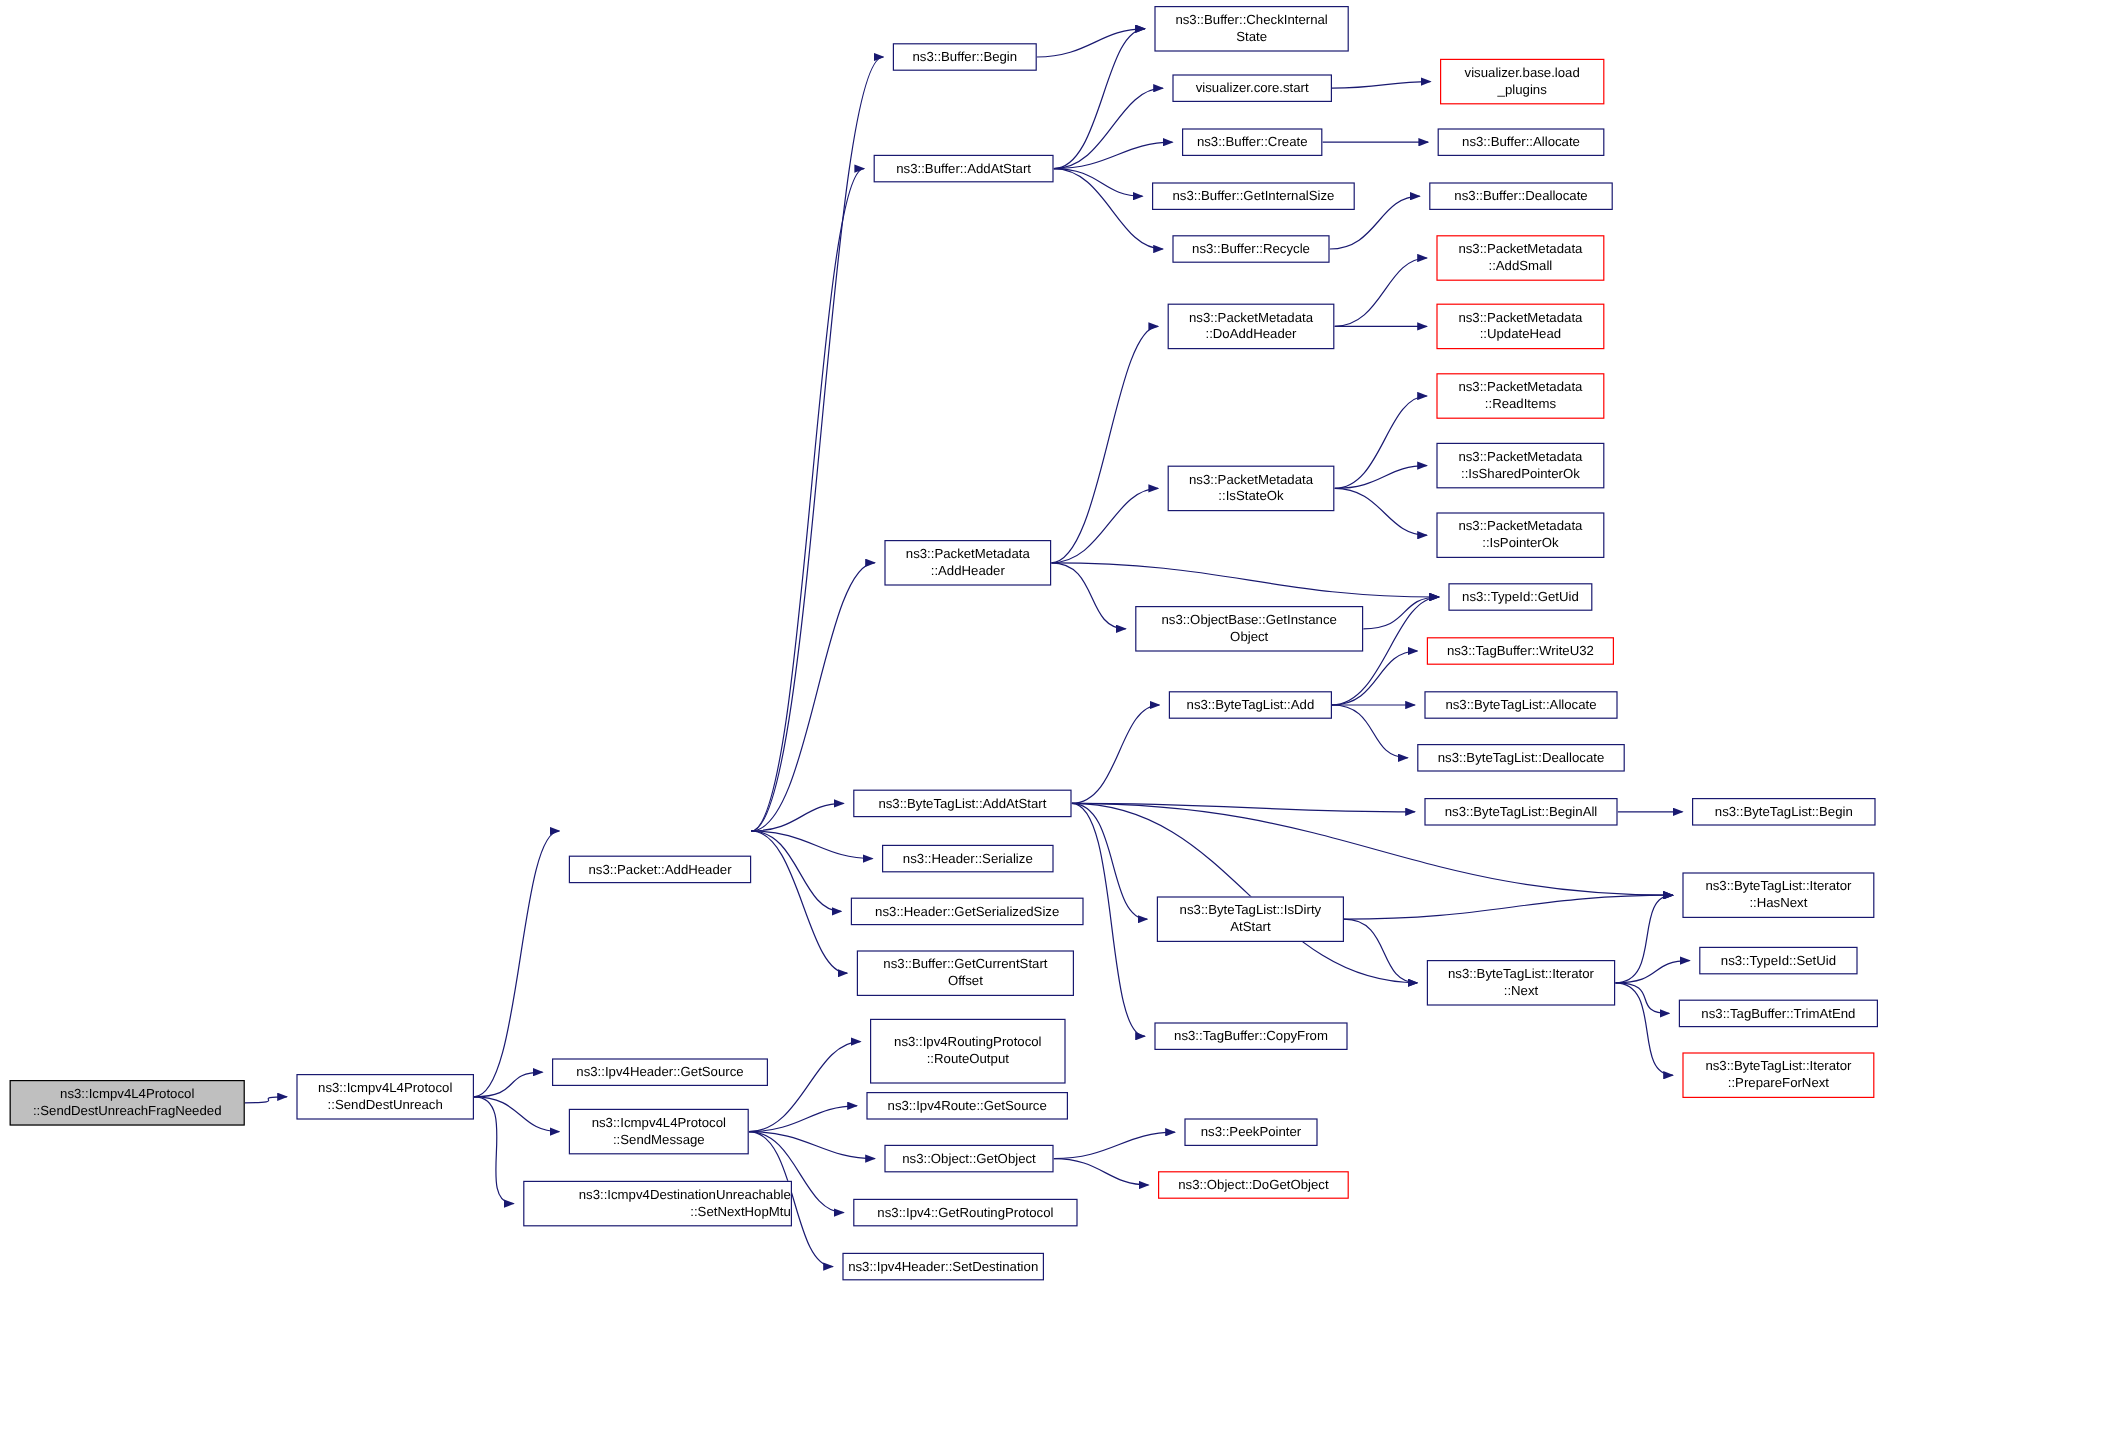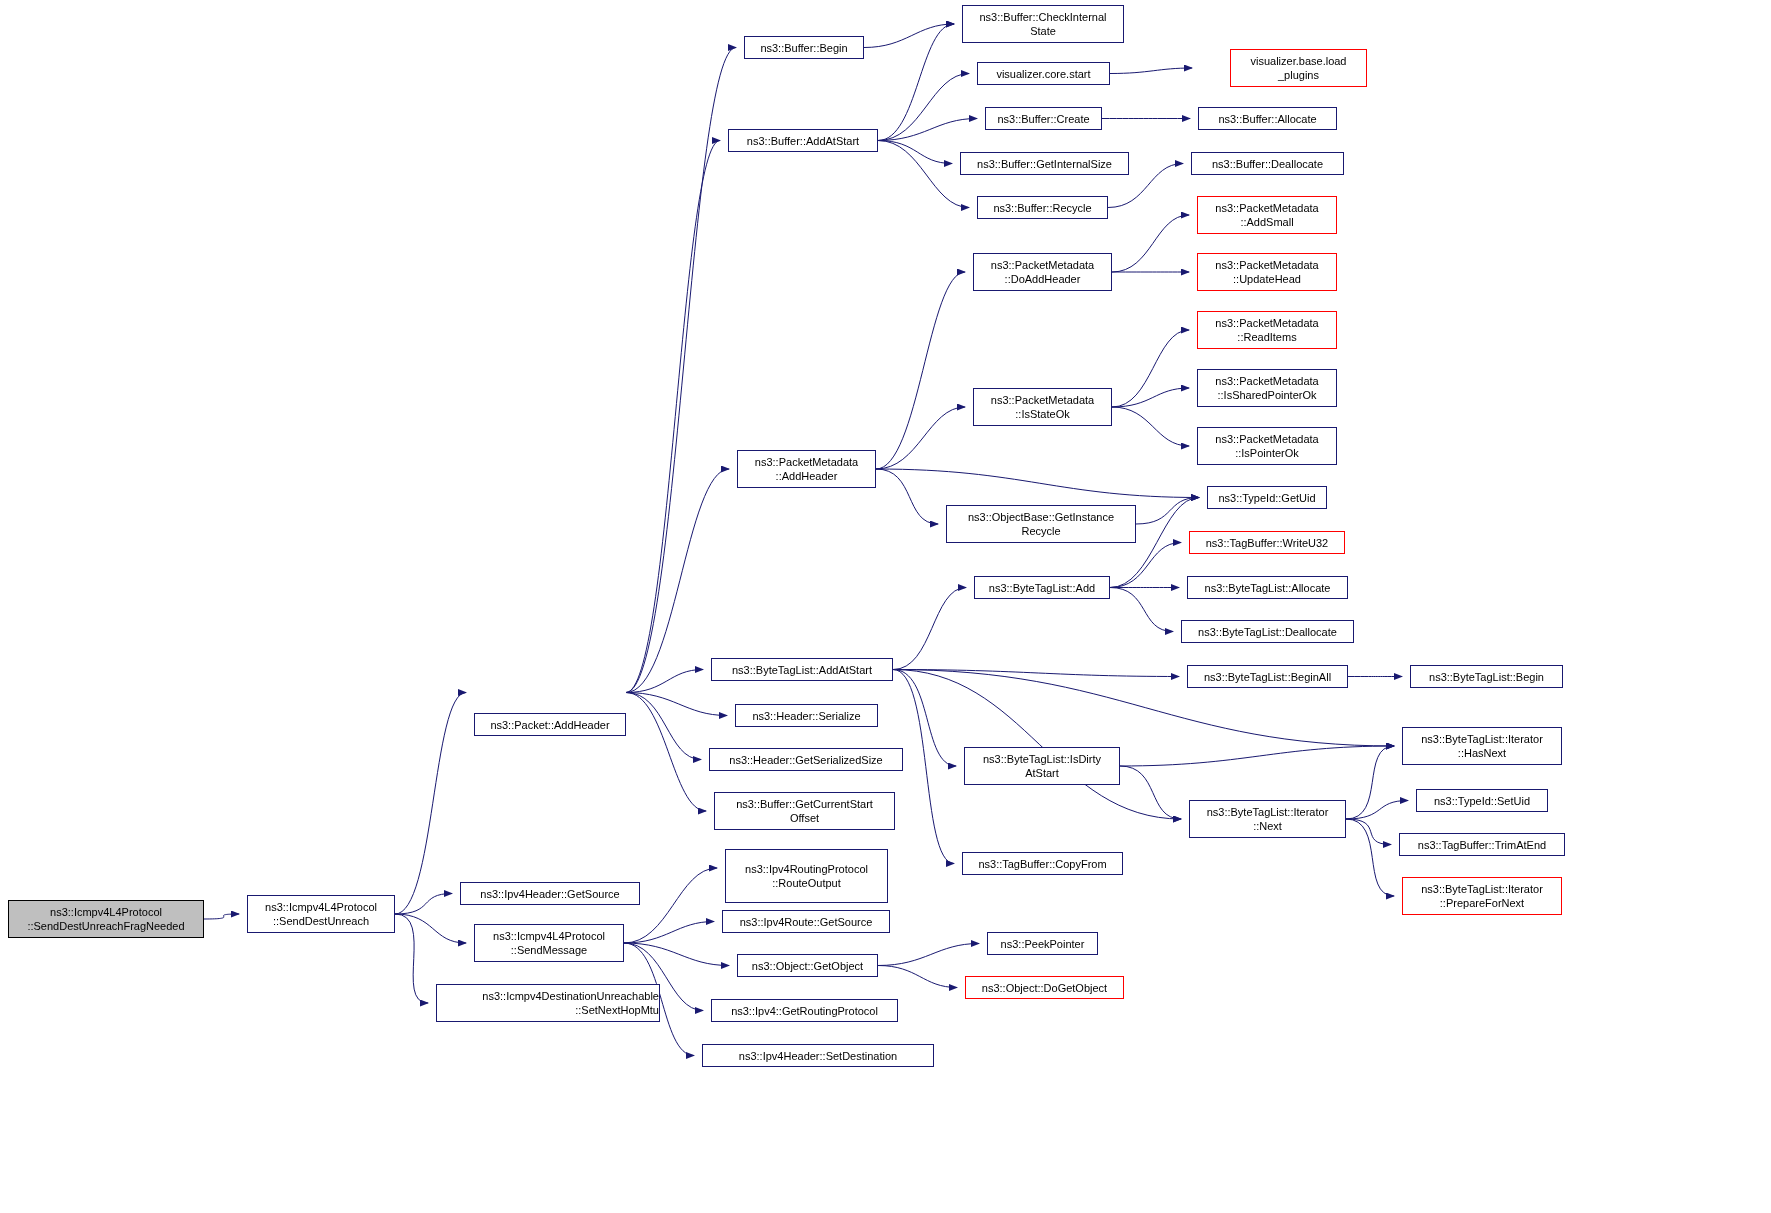--- a/index.html
+++ b/index.html
@@ -143,21 +143,21 @@
     <div class="node" style="left: 728px; top: 129px; width: 150px; height: 23px;">
       <div class="line">ns3::Buffer::AddAtStart</div>
     </div>
     <div class="node" style="left: 962px; top: 5px; width: 162px; height: 38px;">
       <div class="line">ns3::Buffer::CheckInternal</div>
       <div class="line">State</div>
     </div>
     <div class="node" style="left: 977px; top: 62px; width: 133px; height: 23px;">
       <div class="line">visualizer.core.start</div>
     </div>
-    <div class="node highlight" style="left: 1200px; top: 49px; width: 137px; height: 38px; margin-left: 30px;">
+    <div class="node highlight" style="left: 1200px; top: 49px; width: 137px; height: 38px;">
       <div class="line">visualizer.base.load</div>
       <div class="line">_plugins</div>
     </div>
     <div class="node" style="left: 985px; top: 107px; width: 117px; height: 23px;">
       <div class="line">ns3::Buffer::Create</div>
     </div>
     <div class="node" style="left: 1198px; top: 107px; width: 139px; height: 23px;">
       <div class="line">ns3::Buffer::Allocate</div>
     </div>
     <div class="node" style="left: 960px; top: 152px; width: 169px; height: 23px;">
@@ -199,21 +199,21 @@
     </div>
     <div class="node" style="left: 737px; top: 450px; width: 139px; height: 38px;">
       <div class="line">ns3::PacketMetadata</div>
       <div class="line">::AddHeader</div>
     </div>
     <div class="node" style="left: 1207px; top: 486px; width: 120px; height: 23px;">
       <div class="line">ns3::TypeId::GetUid</div>
     </div>
     <div class="node" style="left: 946px; top: 505px; width: 190px; height: 38px;">
       <div class="line">ns3::ObjectBase::GetInstance</div>
-      <div class="line">Recycle</div>
+      <div class="line">Object</div>
     </div>
     <div class="node highlight" style="left: 1189px; top: 531px; width: 156px; height: 23px;">
       <div class="line">ns3::TagBuffer::WriteU32</div>
     </div>
     <div class="node" style="left: 974px; top: 576px; width: 136px; height: 23px;">
       <div class="line">ns3::ByteTagList::Add</div>
     </div>
     <div class="node" style="left: 1187px; top: 576px; width: 161px; height: 23px;">
       <div class="line">ns3::ByteTagList::Allocate</div>
     </div>
@@ -276,16 +276,16 @@
     </div>
     <div class="node" style="left: 987px; top: 932px; width: 111px; height: 23px;">
       <div class="line">ns3::PeekPointer</div>
     </div>
     <div class="node highlight" style="left: 965px; top: 976px; width: 159px; height: 23px;">
       <div class="line">ns3::Object::DoGetObject</div>
     </div>
     <div class="node" style="left: 711px; top: 999px; width: 187px; height: 23px;">
       <div class="line">ns3::Ipv4::GetRoutingProtocol</div>
     </div>
-    <div class="node" style="left: 702px; top: 1044px; width: 232px; height: 23px;">
+    <div class="node" style="left: 702px; top: 1044px; width: 168px; height: 23px;">
       <div class="line">ns3::Ipv4Header::SetDestination</div>
     </div>
   </div>
 
 </body></html>

